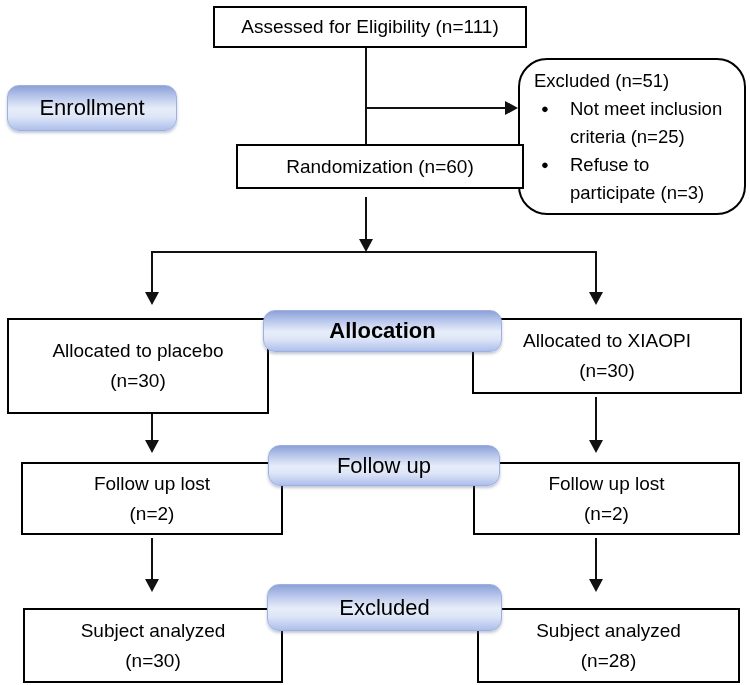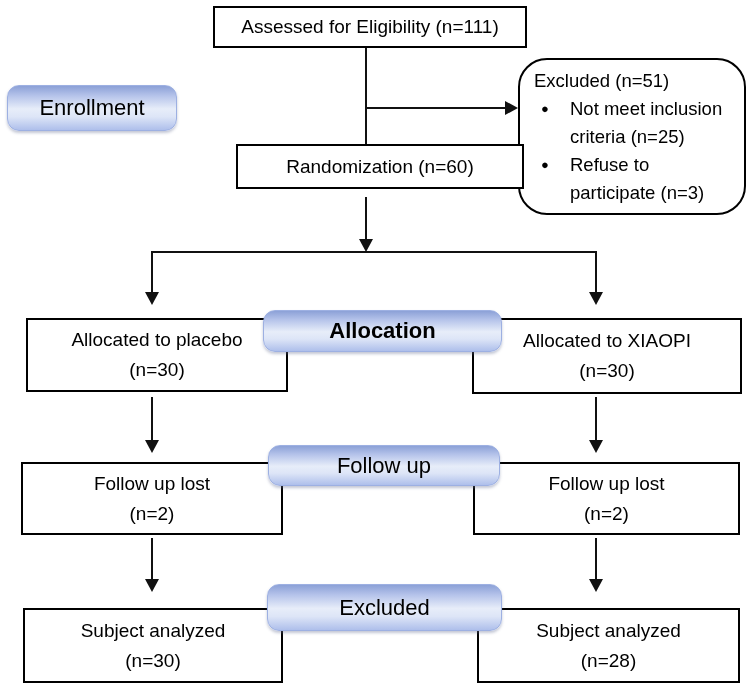--- a/index.html
+++ b/index.html
@@ -84,21 +84,21 @@
   
   #assessed-box       { left: 213px; top: 6px;   width: 314px; height: 42px; }
   #excluded-box       { left: 518px; top: 58px;  width: 228px; height: 157px; border-radius: 29px; }
   #randomization-box  { left: 236px; top: 144px; width: 288px; height: 45px; }
 
   #enrollment-pill    { left: 7px;   top: 85px;  width: 170px; height: 46px; }
   #allocation-pill    { left: 263px; top: 310px; width: 239px; height: 42px; font-weight: bold; }
   #followup-pill      { left: 268px; top: 445px; width: 232px; height: 41px; }
   #analysis-pill      { left: 267px; top: 584px; width: 235px; height: 47px; }
 
-  #alloc-left-box     { left: 26px;  top: 318px; width: 262px; height: 74px; }
+  #alloc-left-box     { left: 7px;  top: 318px; width: 262px; height: 96px; }
   #alloc-right-box    { left: 472px; top: 318px; width: 270px; height: 76px; }
   #follow-left-box    { left: 21px;  top: 462px; width: 262px; height: 73px; }
   #follow-right-box   { left: 473px; top: 462px; width: 267px; height: 73px; }
   #analysis-left-box  { left: 23px;  top: 608px; width: 260px; height: 75px; }
   #analysis-right-box { left: 477px; top: 608px; width: 263px; height: 75px; }
 
   #line-assessed-rand { left: 365px; top: 48px;  height: 104px; }
   #line-excl-arrow    { left: 366px; top: 107px; width: 139px; }
   #arrow-excl-head    { left: 505px; top: 101px; }
 

